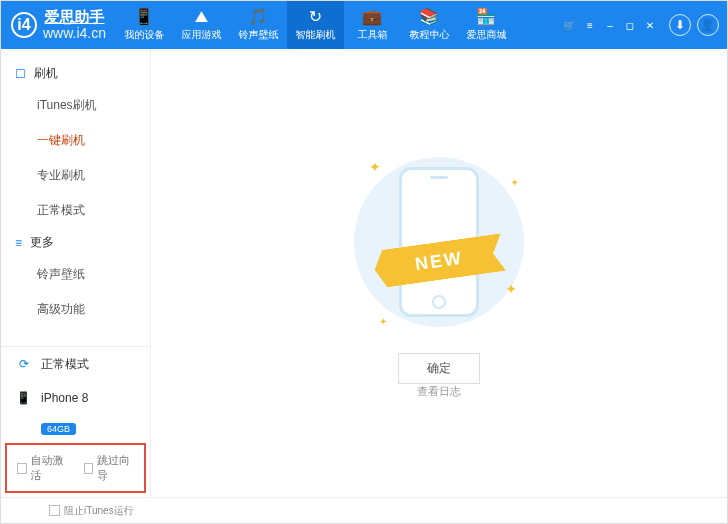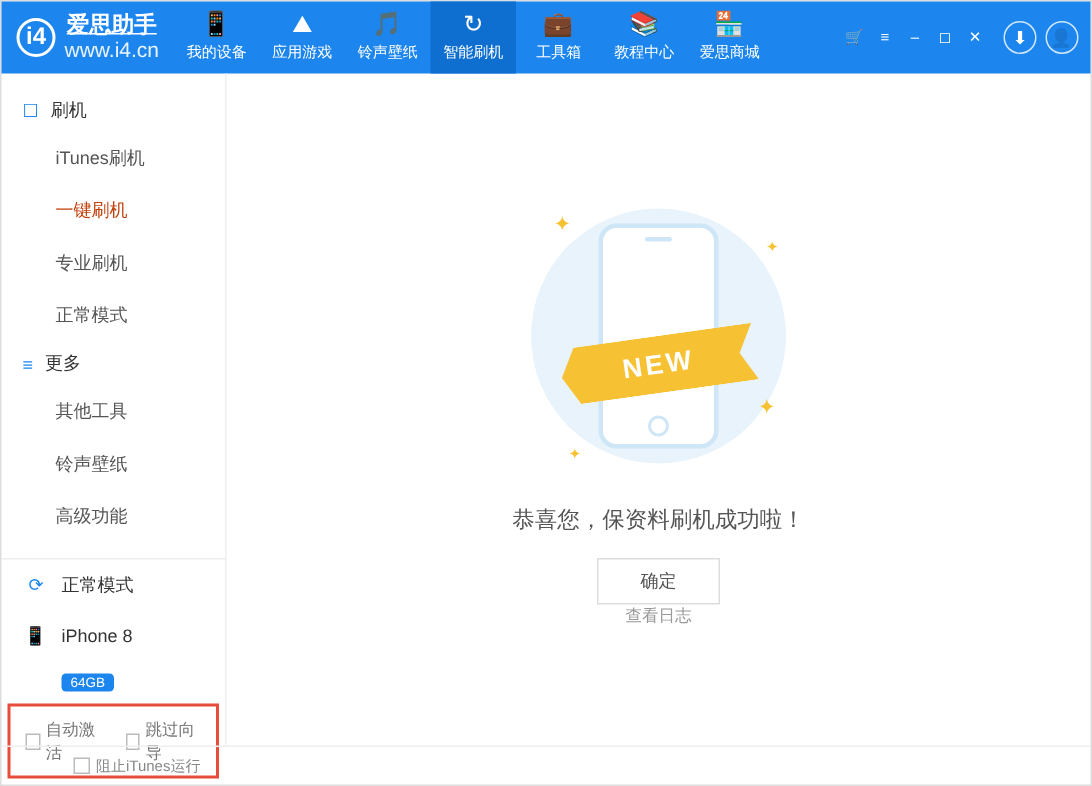--- a/index.html
+++ b/index.html
@@ -115,21 +115,20 @@
             <span>刷机</span>
           </div>
           <div class="side-item">iTunes刷机</div>
           <div class="side-item active">一键刷机</div>
           <div class="side-item">专业刷机</div>
           <div class="side-item">正常模式</div>
           <div class="side-head">
             <span class="ic">≡</span>
             <span>更多</span>
           </div>
-          <div class="side-item">其他工具</div>
           <div class="side-item">铃声壁纸</div>
           <div class="side-item">高级功能</div>
         </div>
       <div class="side-bottom">
         <div class="side-row">
           <span class="ic">⟳</span>
           <span>正常模式</span>
         </div>
         <div class="side-row" style="flex-wrap:wrap; padding-bottom:4px;">
           <span class="ic">📱</span>
@@ -153,21 +152,20 @@
     <div class="main">
       <div class="illus">
         <div class="circle-bg"></div>
         <span class="sparkle s1">✦</span>
           <span class="sparkle s2">✦</span>
           <span class="sparkle s3">✦</span>
           <span class="sparkle s4">✦</span>
         <div class="phone"></div>
         <div class="ribbon">NEW</div>
       </div>
-      <div class="success-text">恭喜您，保资料刷机成功啦！</div>
       <button class="ok-btn">确定</button>
       <div class="log-link">查看日志</div>
     </div>
   </div>
 
   <div class="statusbar">
     <div class="left">
       <label class="chk">
           <span class="chk-box"></span>
           <span>阻止iTunes运行</span>

